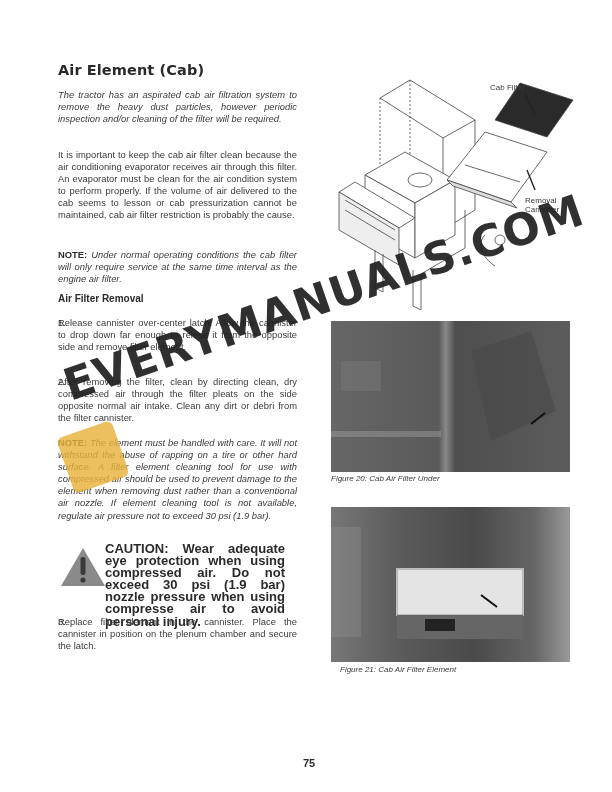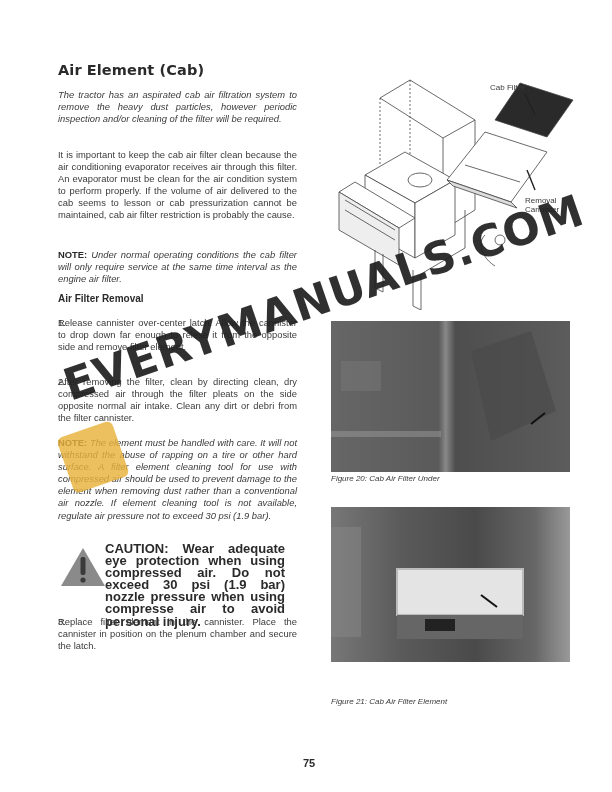--- a/index.html
+++ b/index.html
@@ -146,18 +146,18 @@
 
 <div class="abs fig" style="left:331px; top:507px; width:239px; height:155px; background:linear-gradient(90deg,#777 0%,#5a5a5a 30%,#4a4a4a 60%,#666 85%,#999 100%);">
   <svg width="239" height="155" viewBox="0 0 239 155">
     <rect x="66" y="62" width="126" height="46" fill="#e4e4e4" stroke="#bbb" stroke-width="2"></rect>
     <rect x="66" y="108" width="126" height="24" fill="#666"></rect>
     <rect x="94" y="112" width="30" height="12" fill="#222"></rect>
     <line x1="150" y1="88" x2="166" y2="100" stroke="#111" stroke-width="2"></line>
     <rect x="0" y="20" width="30" height="110" fill="#888" opacity="0.5"></rect>
   </svg>
 </div>
-<div class="abs fig-caption" style="left:331px; top:665px;margin-top:32px;">Figure 21: Cab Air Filter Element</div>
+<div class="abs fig-caption" style="left:340px; top:665px;">Figure 21: Cab Air Filter Element</div>
 
 <div class="abs wm-badge"></div>
 <div class="abs watermark">EVERYMANUALS.COM</div>
 
 <div class="abs page-num">75</div>
 
 </body></html>

